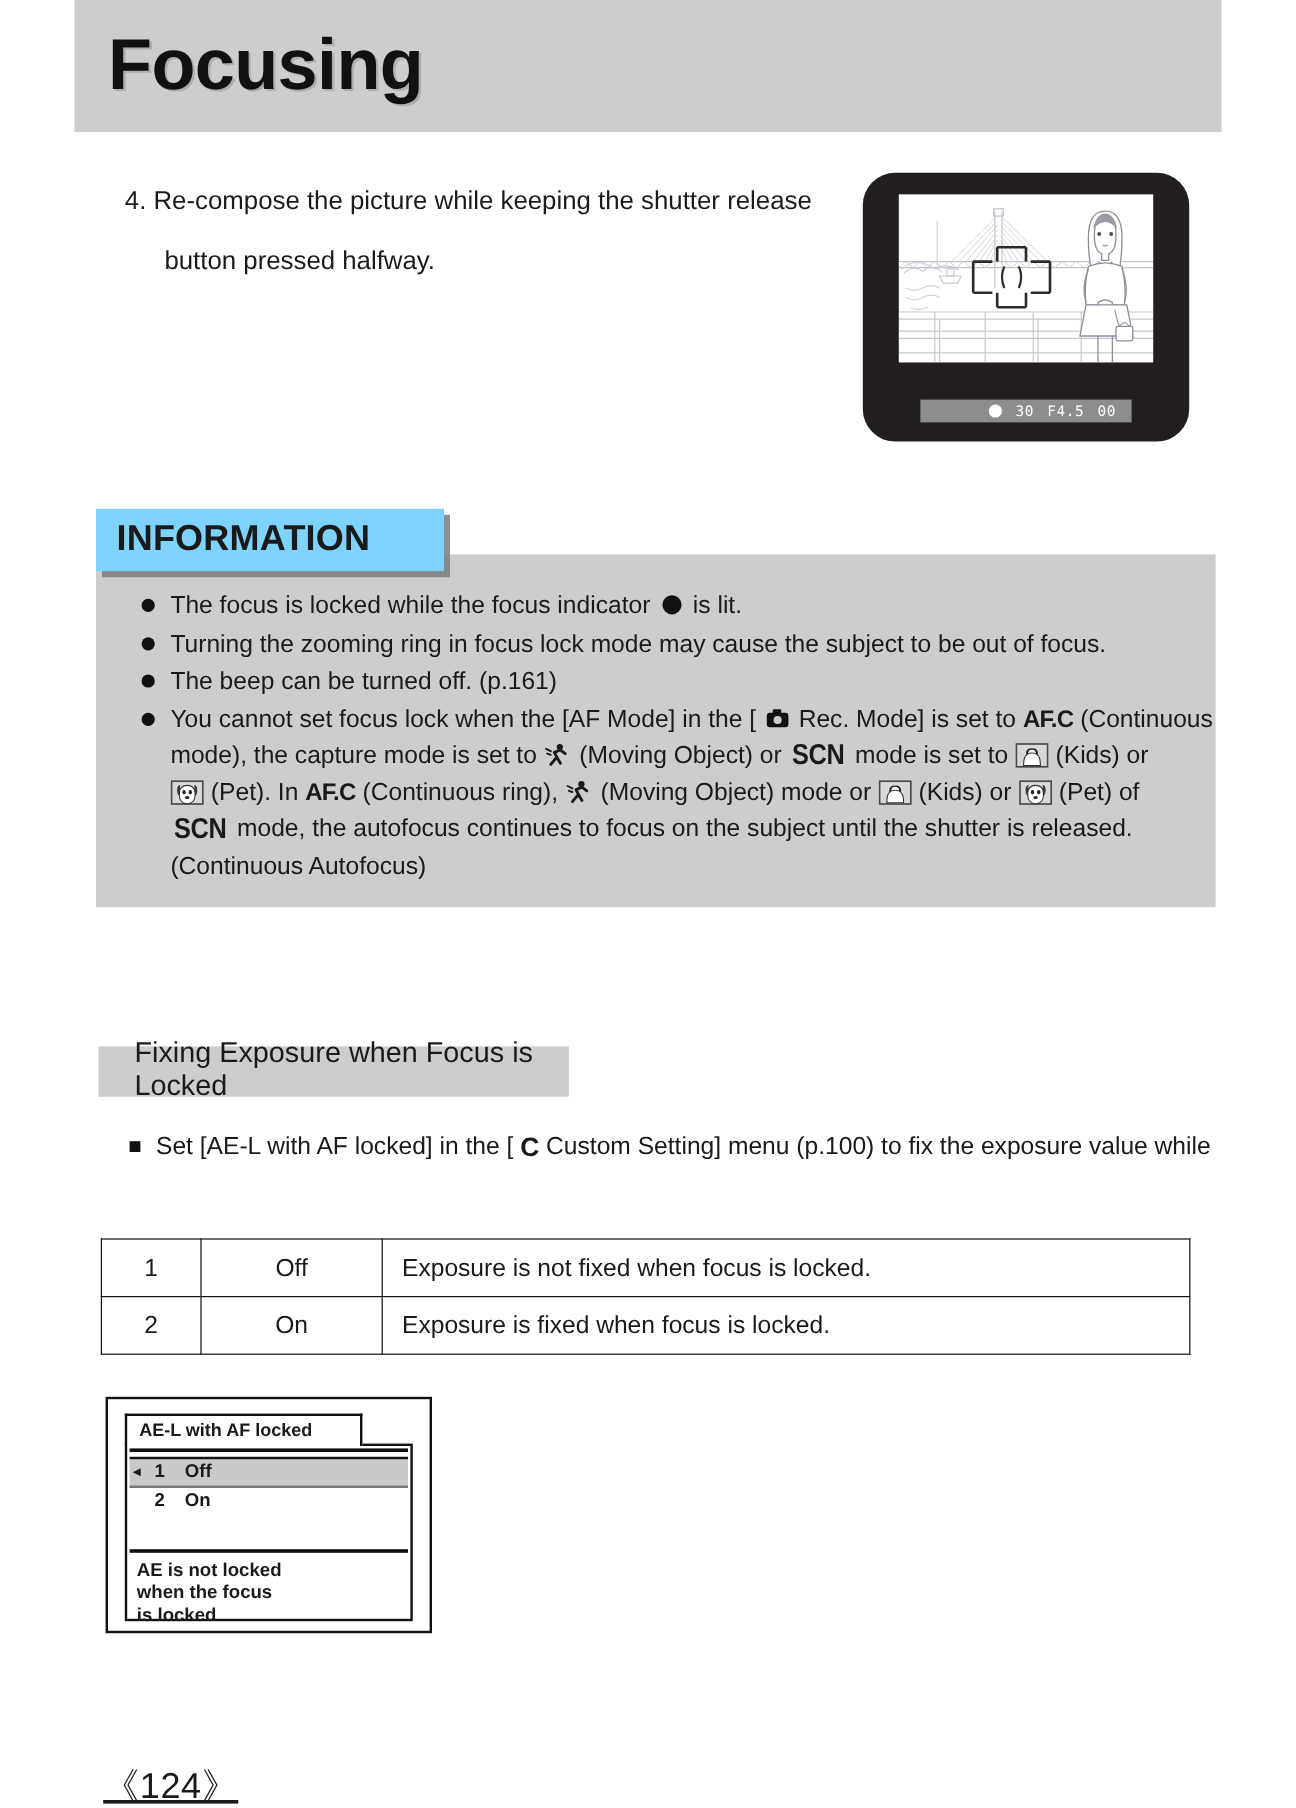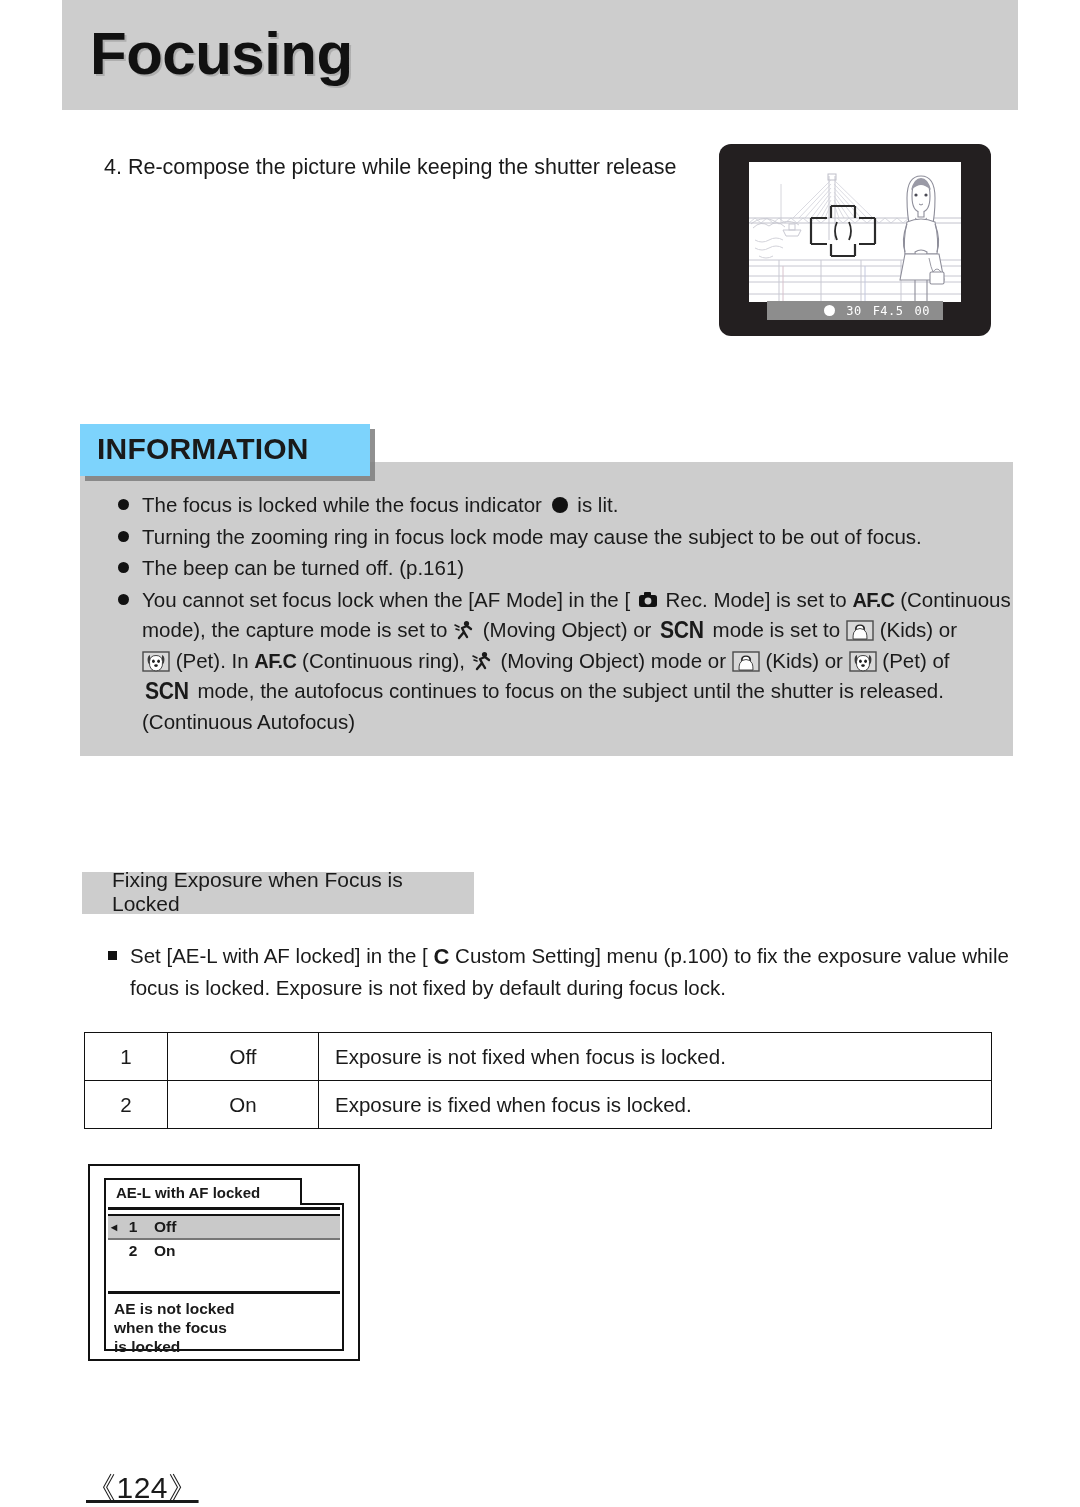--- a/index.html
+++ b/index.html
@@ -43,23 +43,23 @@
     line-height: 32px;
     white-space: nowrap;
     margin-top: 18px;
   }
   .step-line.indent { padding-left: 33px; }
 
   
   .lcd-wrap {
     position: absolute;
     left: 719px; top: 144px;
-    width: 272px; height: 192px;
+    width: 272px; height: 224px;
     background: #231f20;
-    border-radius: 12px;
+    border-radius: 27px;
     text-align: right;
   }
   .lcd-screen {
     position: absolute;
     left: 30px; top: 18px;
     width: 212px; height: 140px;
     background: #ffffff;
     overflow: hidden;
   }
   .lcd-statusbar {
@@ -168,21 +168,21 @@
   .sec-head {
     position: absolute;
     left: 82px; top: 872px;
     width: 392px; height: 42px;
     background: #cdcdcd;
   }
   .sec-head-text {
     position: absolute;
     left: 30px; top: 50%;
     transform: translateY(-52%);
-    font-size: 21px;
+    font-size: 24px;
   }
 
   
   .note-block {
     position: absolute;
     left: 108px; top: 940px;
     width: 900px;
   }
   .note-line {
     position: relative;
@@ -305,20 +305,21 @@
 </style>
 </head>
 <body>
 
 <div class="title-bar">
   <div class="title-text">Focusing</div>
 </div>
 
 <div class="step-block">
   <div class="step-line">4. Re-compose the picture while keeping the shutter release</div>
+  <div class="step-line indent">button pressed halfway.</div>
 </div>
 
 <div class="lcd-wrap">
   <div class="lcd-screen">
     <svg class="lcd-svg" width="212" height="140" viewBox="0 0 212 140">
 
       <rect x="0" y="0" width="212" height="140" fill="#ffffff"></rect>
 
       <path d="M2 62 C12 54 22 56 30 62 C36 58 44 59 50 63" fill="none" stroke="#cfcfd6" stroke-width="1"></path>
       <path d="M4 66 q8 -8 16 -2 q8 -7 16 1" fill="none" stroke="#cfcfd6" stroke-width="1"></path>
@@ -565,23 +566,20 @@
 <div class="sec-head">
   <div class="sec-head-text">Fixing Exposure when Focus is Locked</div>
 </div>
 
 <div class="note-block">
   <div class="note-line">
     <span class="sq"></span>
     <span>Set [AE-L with AF locked] in the [</span>
     <span class="gl-cust">C</span>
     <span>Custom Setting] menu (p.100) to fix the exposure value while</span>
-  </div>
-  <div class="note-line cont">
-    <span>focus is locked. Exposure is not fixed by default during focus lock.</span>
   </div>
 </div>
 
 <table class="tbl">
   <tbody>
     <tr>
       <td class="c-num">1</td>
       <td class="c-val">Off</td>
       <td class="c-desc">Exposure is not fixed when focus is locked.</td>
     </tr>

